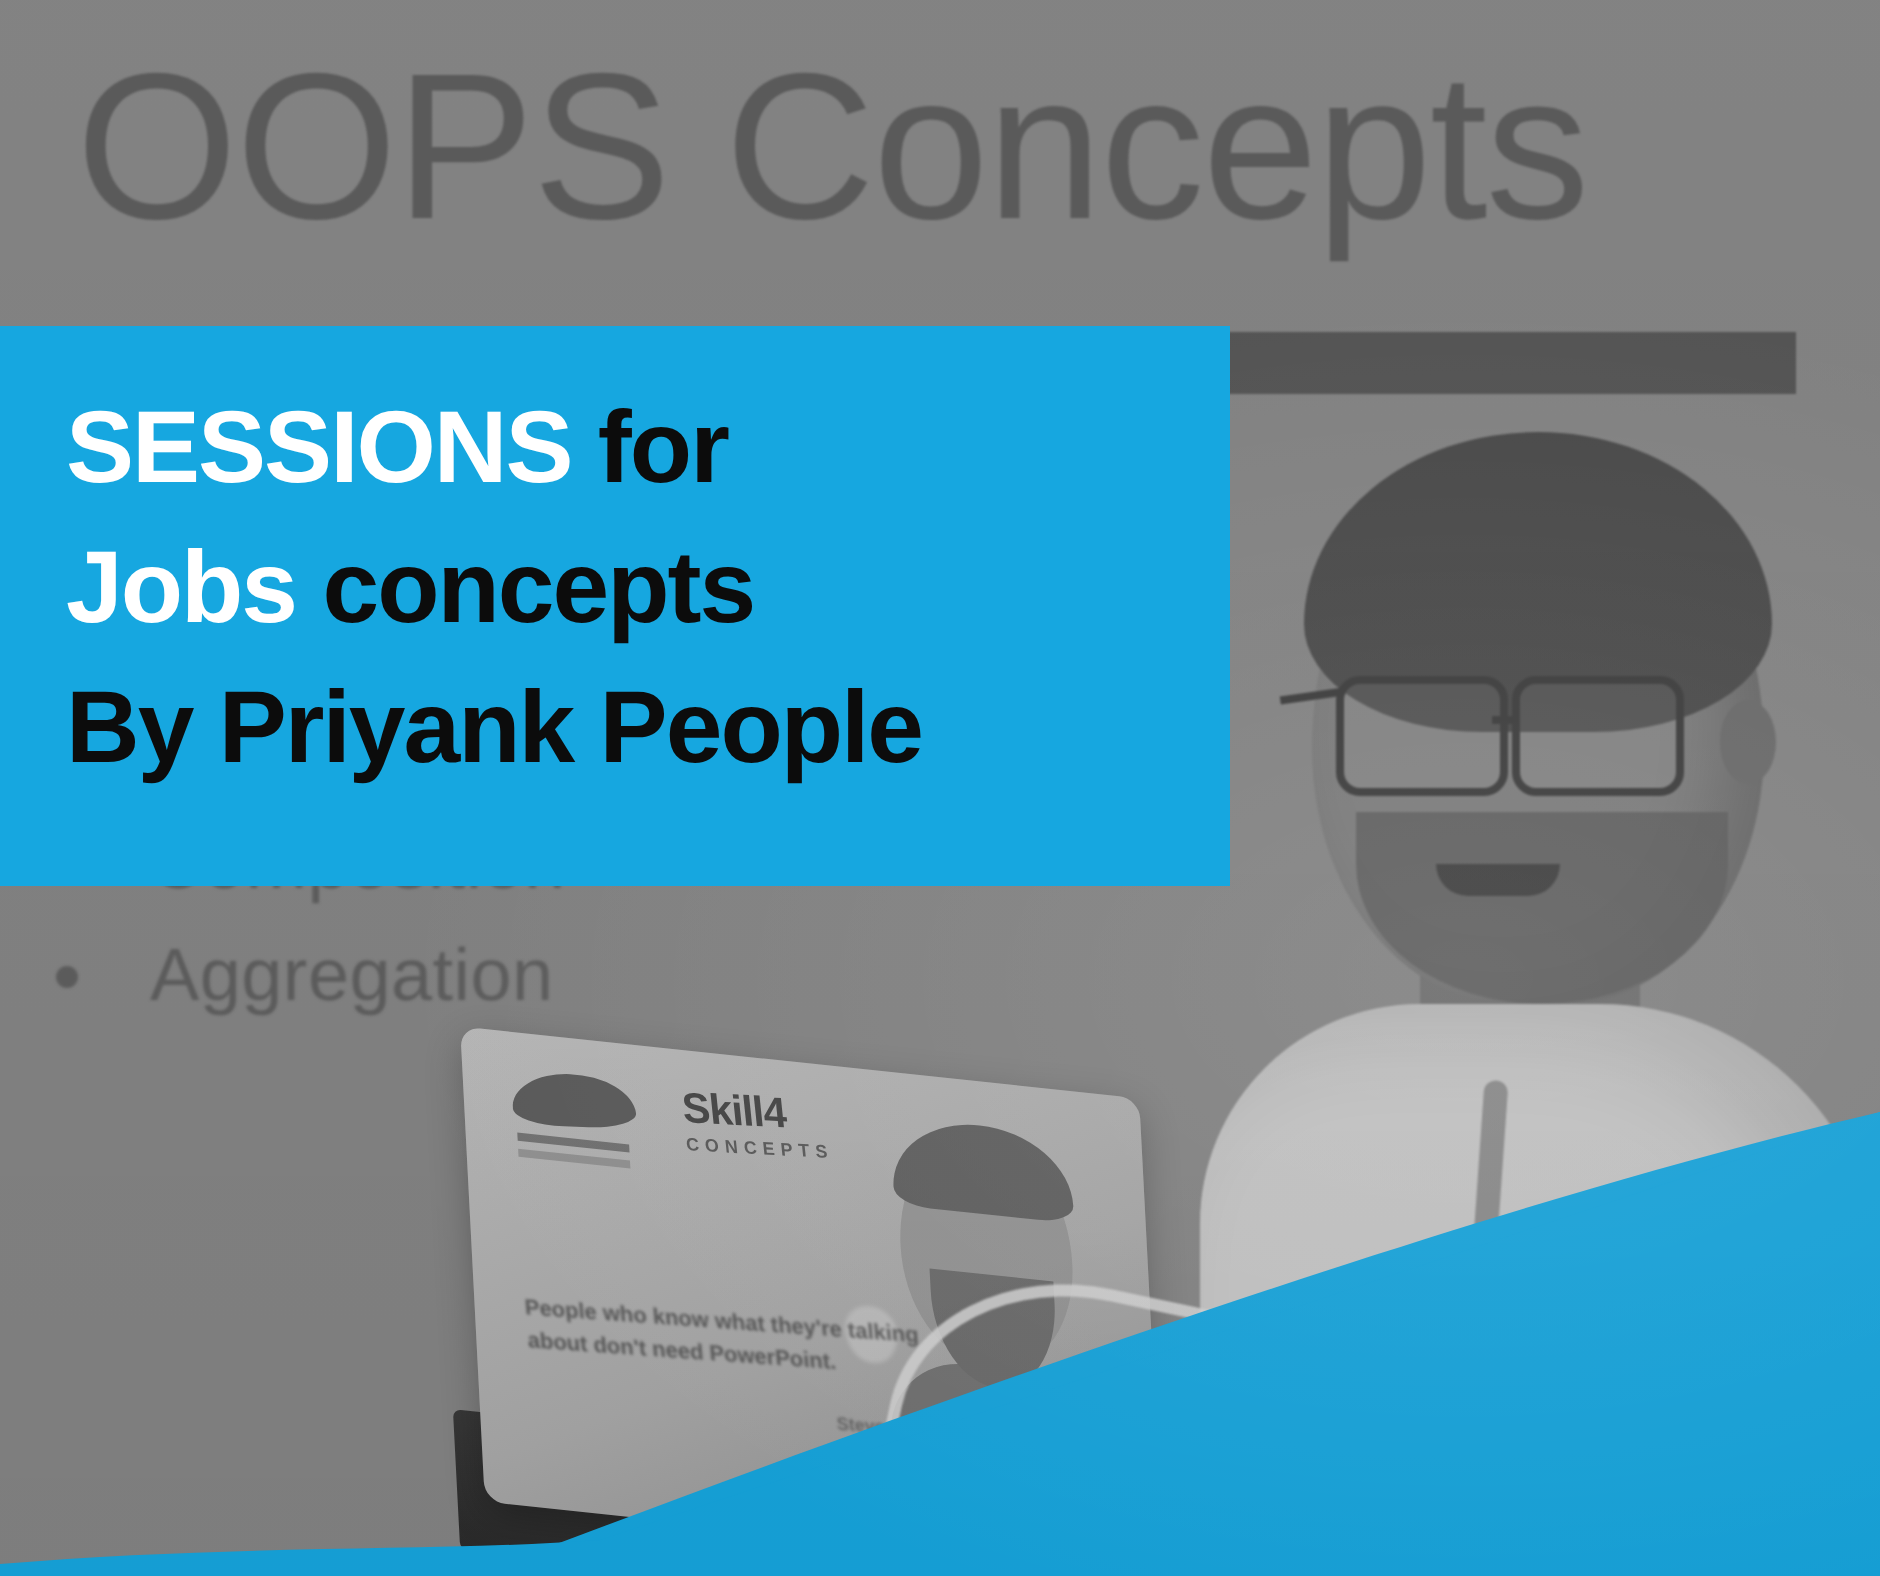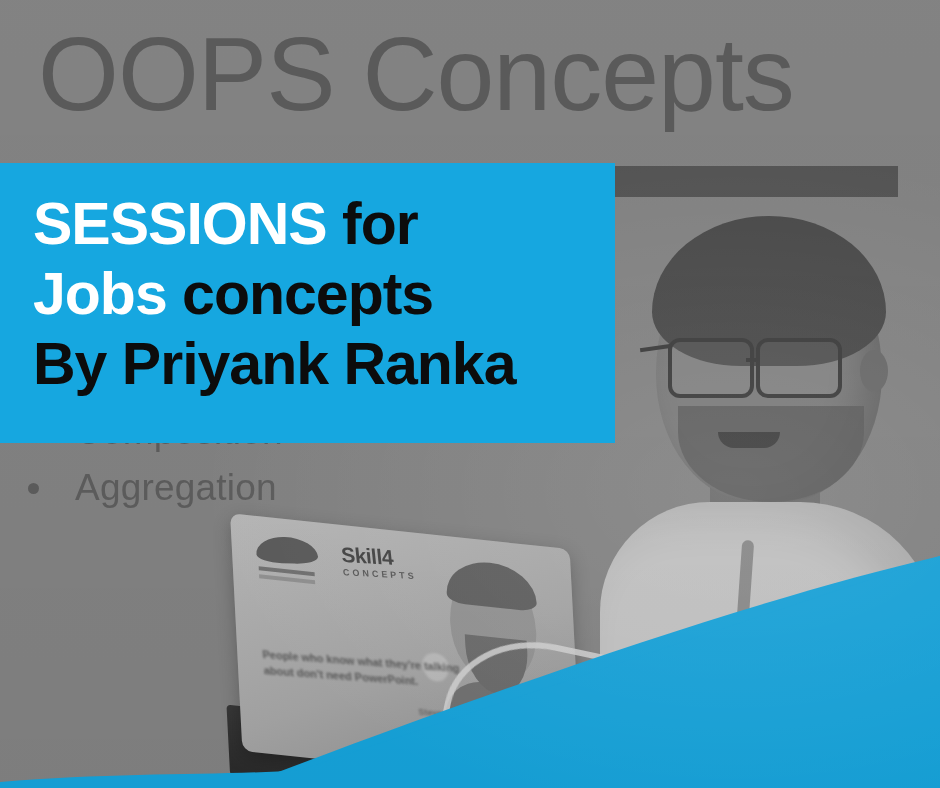--- a/index.html
+++ b/index.html
@@ -326,21 +326,21 @@
     left: 0;
     top: 163px;
     width: 615px;
     height: 280px;
     background: #16a7e0;
   }
   .headline {
     position: absolute;
     left: 33px;
     top: 26px;
-    font-size: 59px;
+    font-size: 51px;
     line-height: 70px;
     font-weight: 800;
     letter-spacing: -1px;
     color: #0c0c0c;
     white-space: nowrap;
   }
   .hl-white { color: #ffffff; }
   .hl-line { display: block; }
 </style>
 </head>
@@ -420,17 +420,17 @@
     <path d="M236,788 C160,780 70,782 0,784 L0,788 Z" fill="#16a7e0"></path>
     <path d="M0,782 C120,772 220,776 300,770 L940,556 L940,788 L0,788 Z" fill="#16a7e0"></path>
   </svg>
 
   <div class="slide-wash"></div>
 
   <div class="headline-band">
     <div class="headline">
       <span class="hl-line"><span class="hl-white">SESSIONS</span><span> for</span></span>
       <span class="hl-line"><span class="hl-white">Jobs</span><span> concepts</span></span>
-      <span class="hl-line">By Priyank Ranka</span>
+      <span class="hl-line">By Priyank People</span>
     </div>
   </div>
 
 </div>
 
 </body></html>

